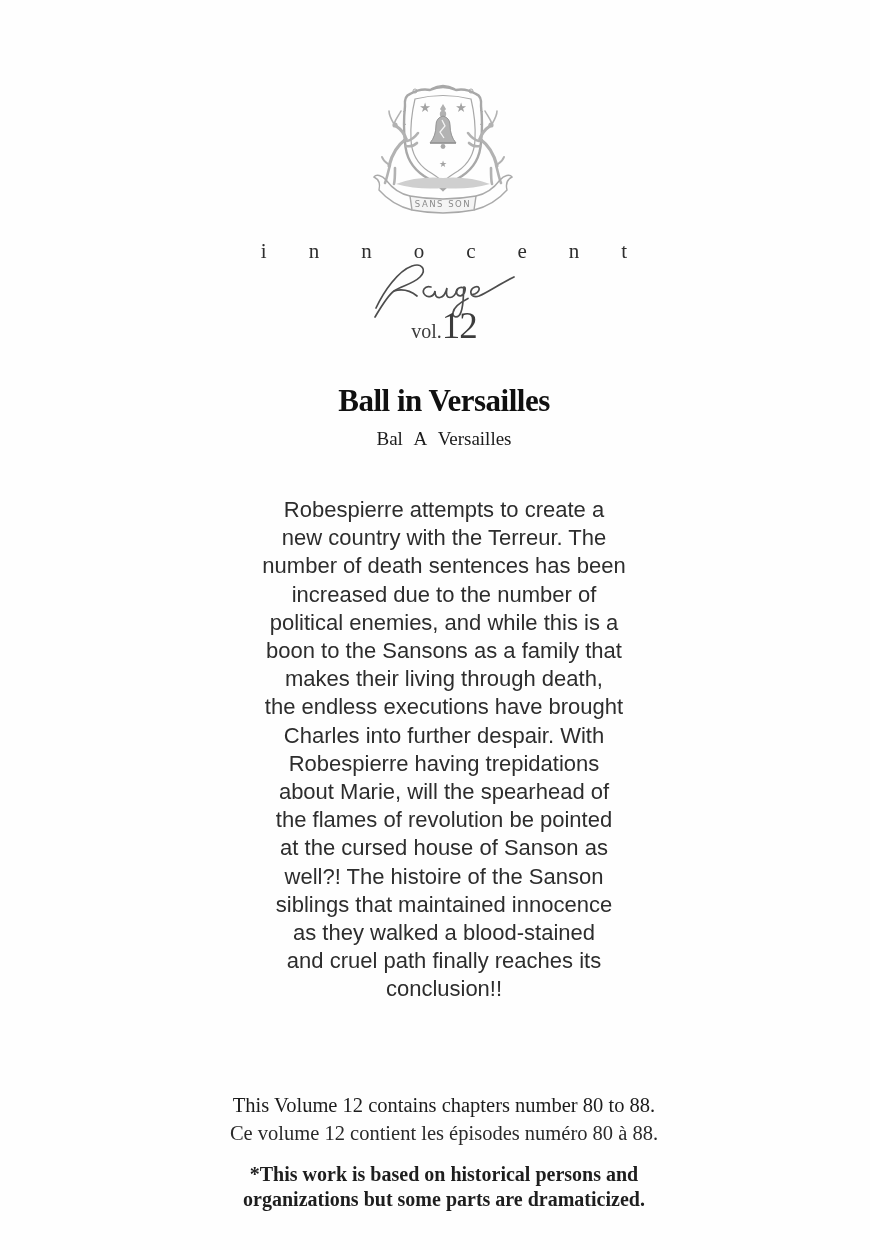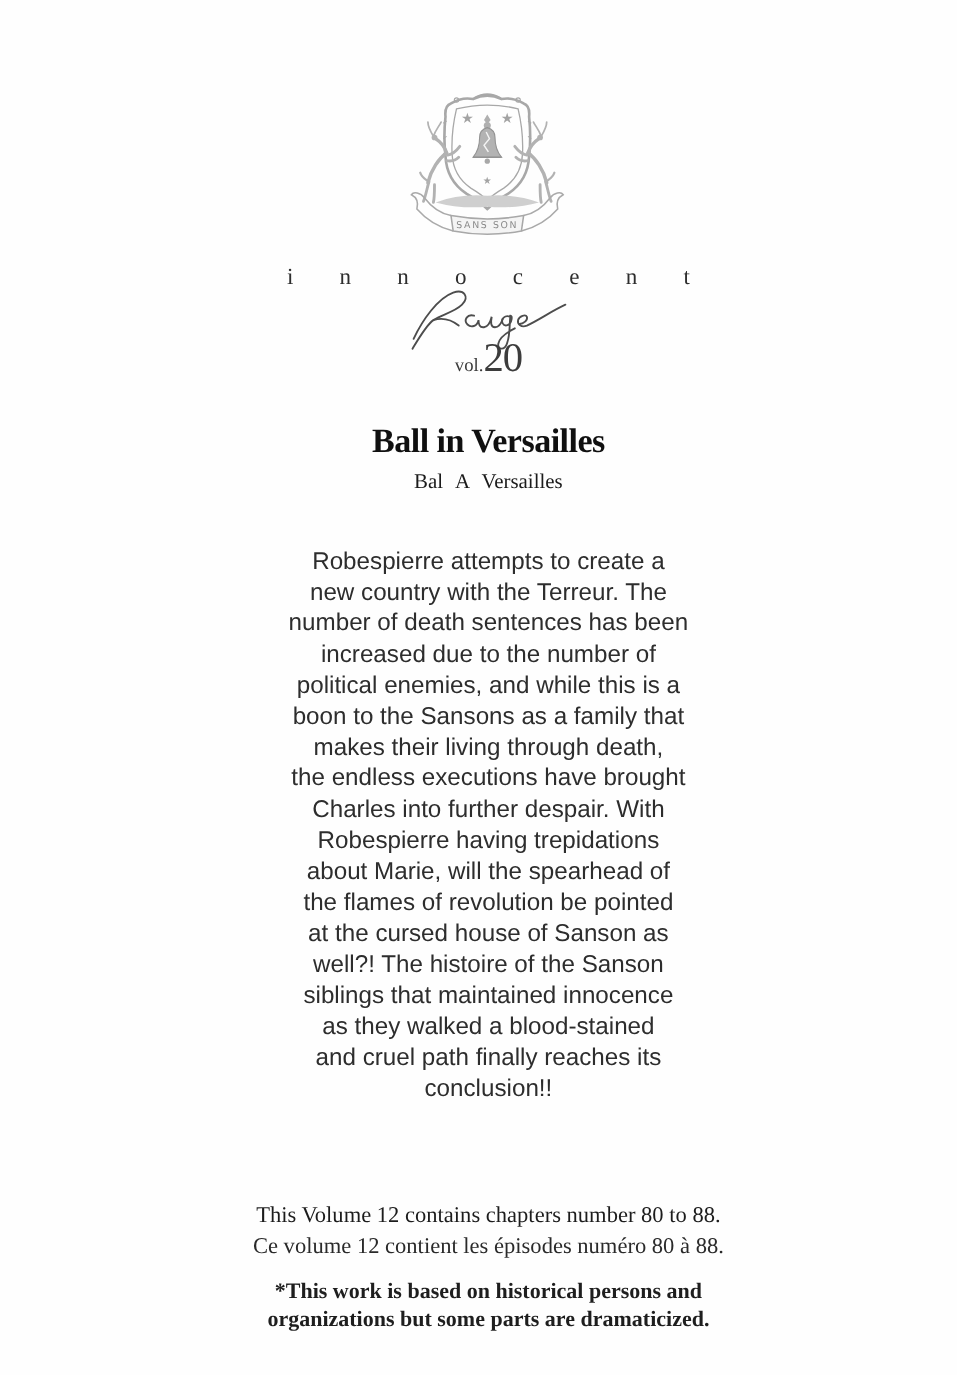--- a/index.html
+++ b/index.html
@@ -23,21 +23,21 @@
   .series-name{
     top:239px;
     font-size:21px;
     letter-spacing:42px;
     padding-left:42px;
     color:#2e2e2e;
   }
   .signature{top:261px;}
   .signature svg{width:150px;height:62px;}
   .vol-line{top:307px;line-height:1;}
-  .vol-prefix{font-size:17px;color:#3c3c3c;}
+  .vol-prefix{font-size:20px;color:#3c3c3c;}
   .vol-num{font-size:37px;color:#3c3c3c;letter-spacing:-1px;}
 
   
   .title-en{
     top:383px;
     font-size:31px;
     font-weight:bold;
     letter-spacing:-0.5px;
     color:#101010;
   }
@@ -139,21 +139,21 @@
     <svg viewBox="0 0 150 62" role="img" fill="none" stroke="#4d4d4d" stroke-width="1.7" stroke-linecap="round" aria-label="Rouge">
       <path d="M8,47 C16,30 30,10 44,5 C54,1.5 59,9 52,16 C45,23 33,25 26,30 C20,34 13,46 7,56"></path>
       <path d="M26,30 C36,27 44,31 49,35"></path>
       <path d="M63,26 C57,24 53,30 57,34 C60,37 66,36 67,30 C67,34 68,37 72,36.5 C76,36 78,31 79,27 C78,32 78,36.5 82,36.5 C86,36.5 88,32 89,29"></path>
       <path d="M96,27 C91,25 87,29 89,33 C91,36.5 96,35 97,29.5 C97.5,27 97,26 96,26 C95,33 96,43 93,51 C91,57.5 84,57.5 85,51.5 C86,46 93,41 100,37.5"></path>
       <path d="M104,33.5 C108,33.5 112,30 111,27 C110,24.5 104,26 103,30 C102,34 106,37 111,35 C122,30 133,22 146,16"></path>
     </svg>
   </div>
 
   <div class="col vol-line">
-    <span class="vol-prefix">vol.</span><span class="vol-num">20</span>
+    <span class="vol-prefix">vol.</span><span class="vol-num">12</span>
   </div>
 
   <h1 class="col title-en" style="margin:0;">Ball in Versailles</h1>
   <div class="col title-fr">Bal A Versailles</div>
 
   <div class="col synopsis">Robespierre attempts to create a
 new country with the Terreur. The
 number of death sentences has been
 increased due to the number of
 political enemies, and while this is a

